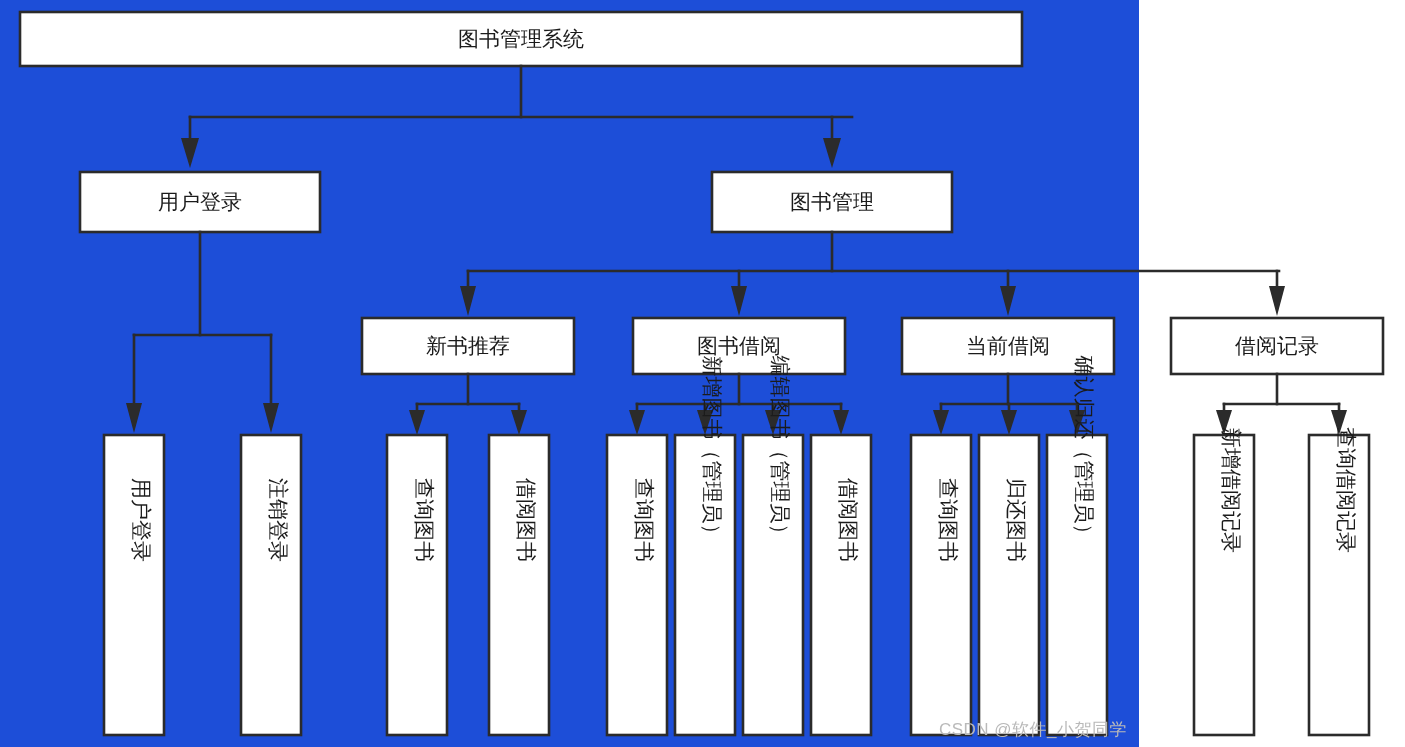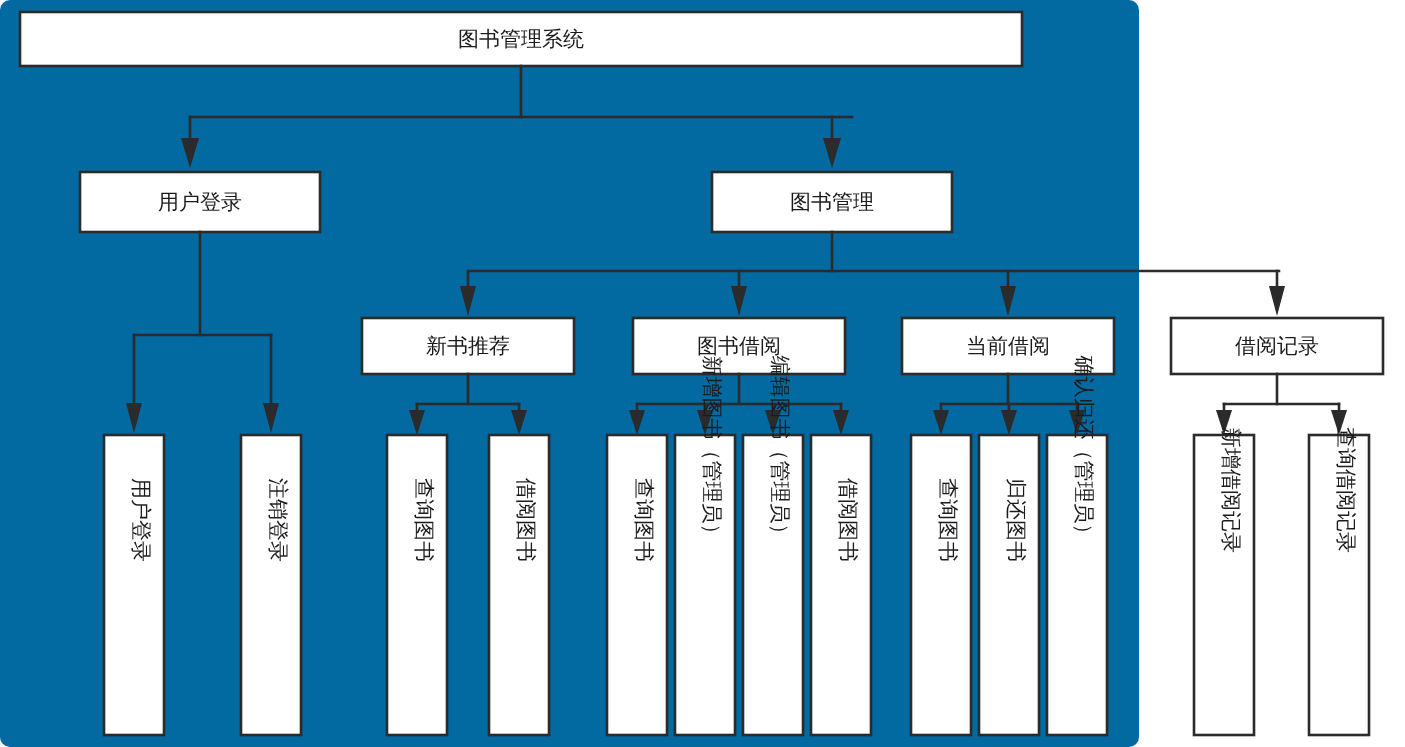--- a/index.html
+++ b/index.html
@@ -11,22 +11,21 @@
     width: 1405px;
     height: 747px;
     font-family: "Liberation Sans", "DejaVu Sans", sans-serif;
     overflow: hidden;
     position: relative;
   }
   #diagram-root {
     position: relative;
     width: 1139px;
     height: 747px;
-    background: #0369a1;
-    border-radius: 10px;
+    background: #1d4ed8;
   }
   svg.diagram-svg {
     position: absolute;
     left: 0;
     top: 0;
     width: 1405px;
     height: 747px;
     display: block;
   }
   .node-box {
@@ -243,13 +242,14 @@
       <text class="node-label-v" x="1224" y="490" transform="rotate(90 1224 490)">新增借阅记录</text>
     </g>
 
     <g>
       <rect class="node-box" x="1309" y="435" width="60" height="300"></rect>
       <text class="node-label-v" x="1339" y="490" transform="rotate(90 1339 490)">查询借阅记录</text>
     </g>
 
   </svg>
 
+  <div class="watermark">CSDN @软件_小贺同学</div>
 </div>
 
 </body></html>

